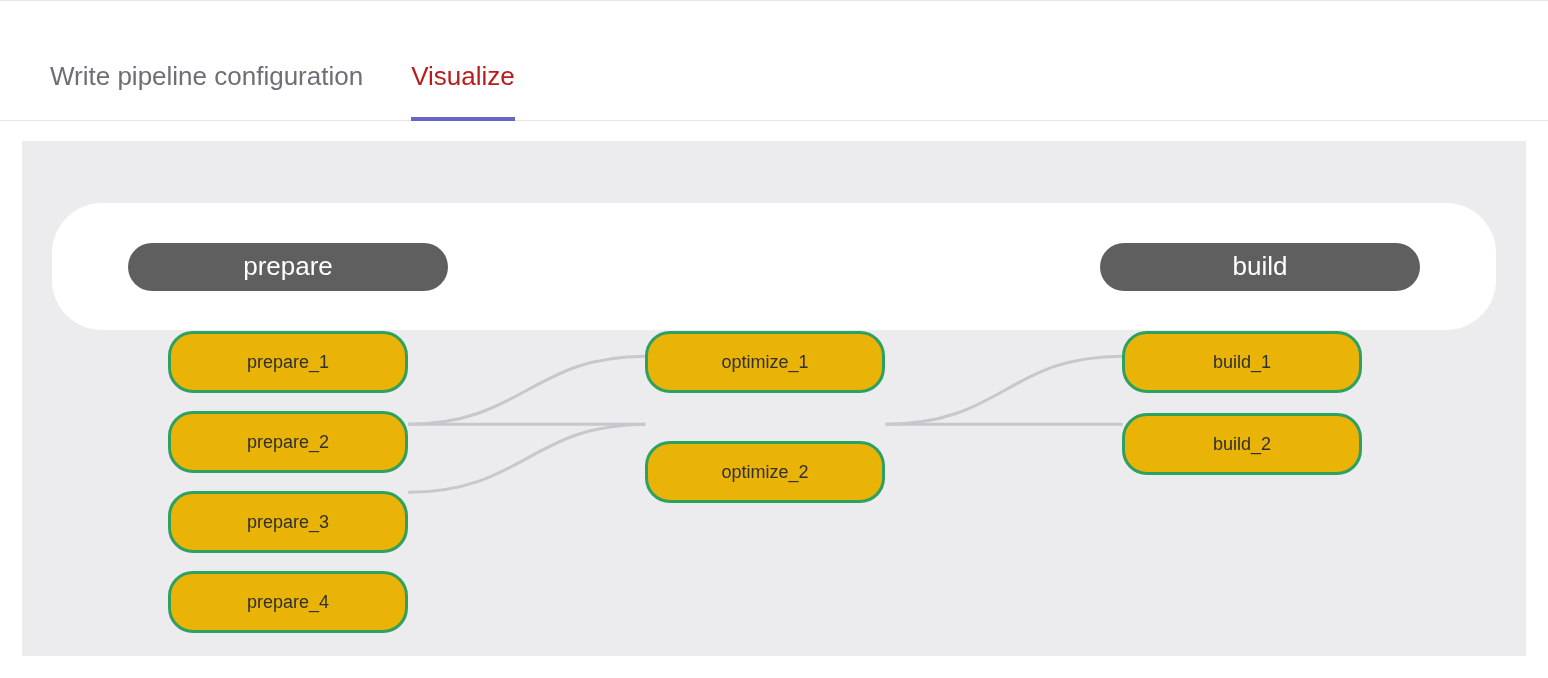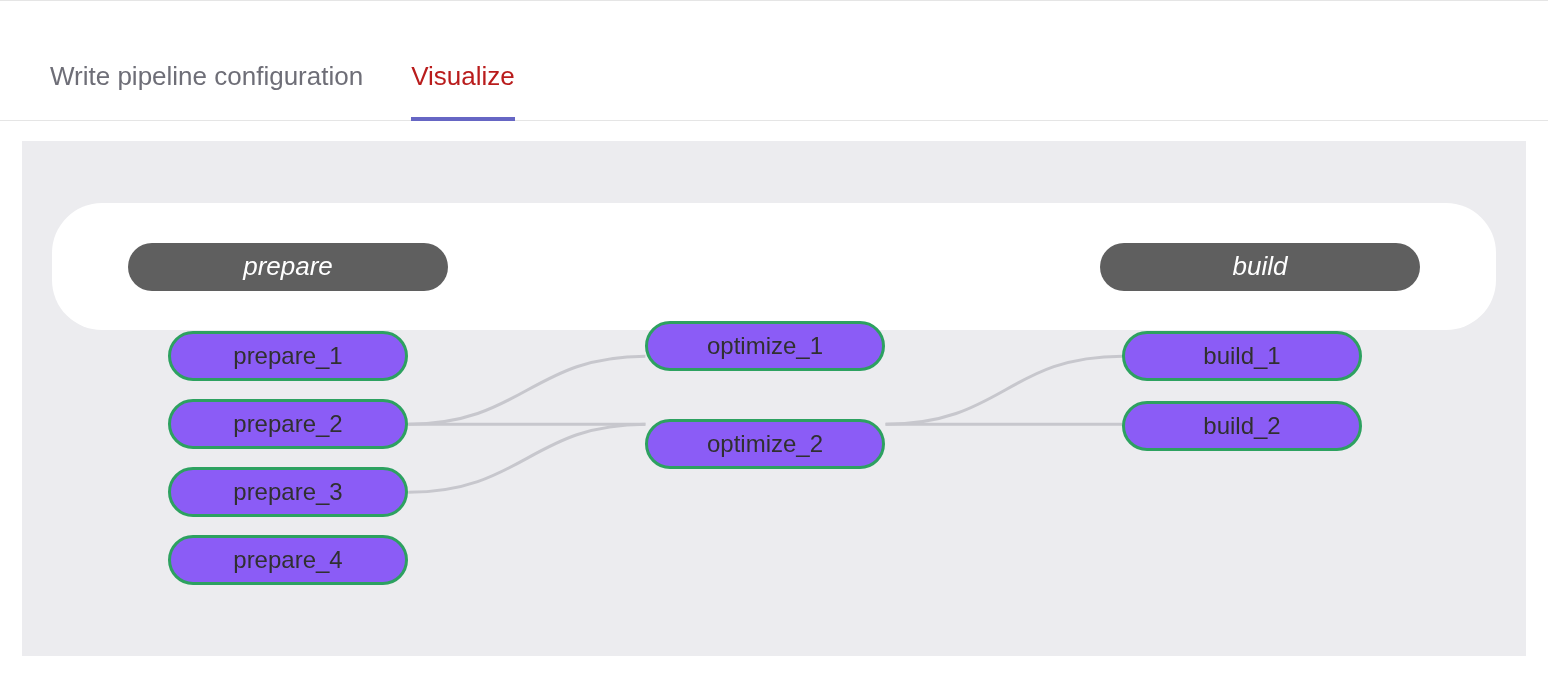--- a/index.html
+++ b/index.html
@@ -65,21 +65,20 @@
     left: 30px;
     right: 30px;
     top: 62px;
     height: 127px;
     background: #ffffff;
     border-radius: 50px;
     display: flex;
     align-items: center;
     justify-content: space-between;
     padding: 0 76px;
-    font-style: italic;
   }
   .stage-pill {
     background: #5f5f5f;
     color: #ffffff;
     font-size: 26px;
     font-weight: 400;
     border-radius: 24px;
     height: 48px;
     width: 320px;
     display: flex;
@@ -99,29 +98,29 @@
   }
 
   .stage-col {
     position: absolute;
     width: 240px;
     display: flex;
     flex-direction: column;
     gap: 18px;
   }
   .stage-col.prepare  { left: 146px; top: 190px; }
-  .stage-col.optimize { left: 623px; top: 180px; gap: 48px; }
+  .stage-col.optimize { left: 623px; top: 190px; gap: 48px; }
   .stage-col.build    { left: 1100px; top: 190px; gap: 20px; }
 
   .job-node {
-    background: #8b5cf6;
+    background: #eab308;
     border: 3px solid #2da160;
     border-radius: 25px;
-    height: 50px;
-    font-size: 24px;
+    height: 62px;
+    font-size: 18px;
     color: #303030;
     display: flex;
     align-items: center;
     justify-content: center;
     cursor: pointer;
   }
 </style>
 </head>
 <body>
 

